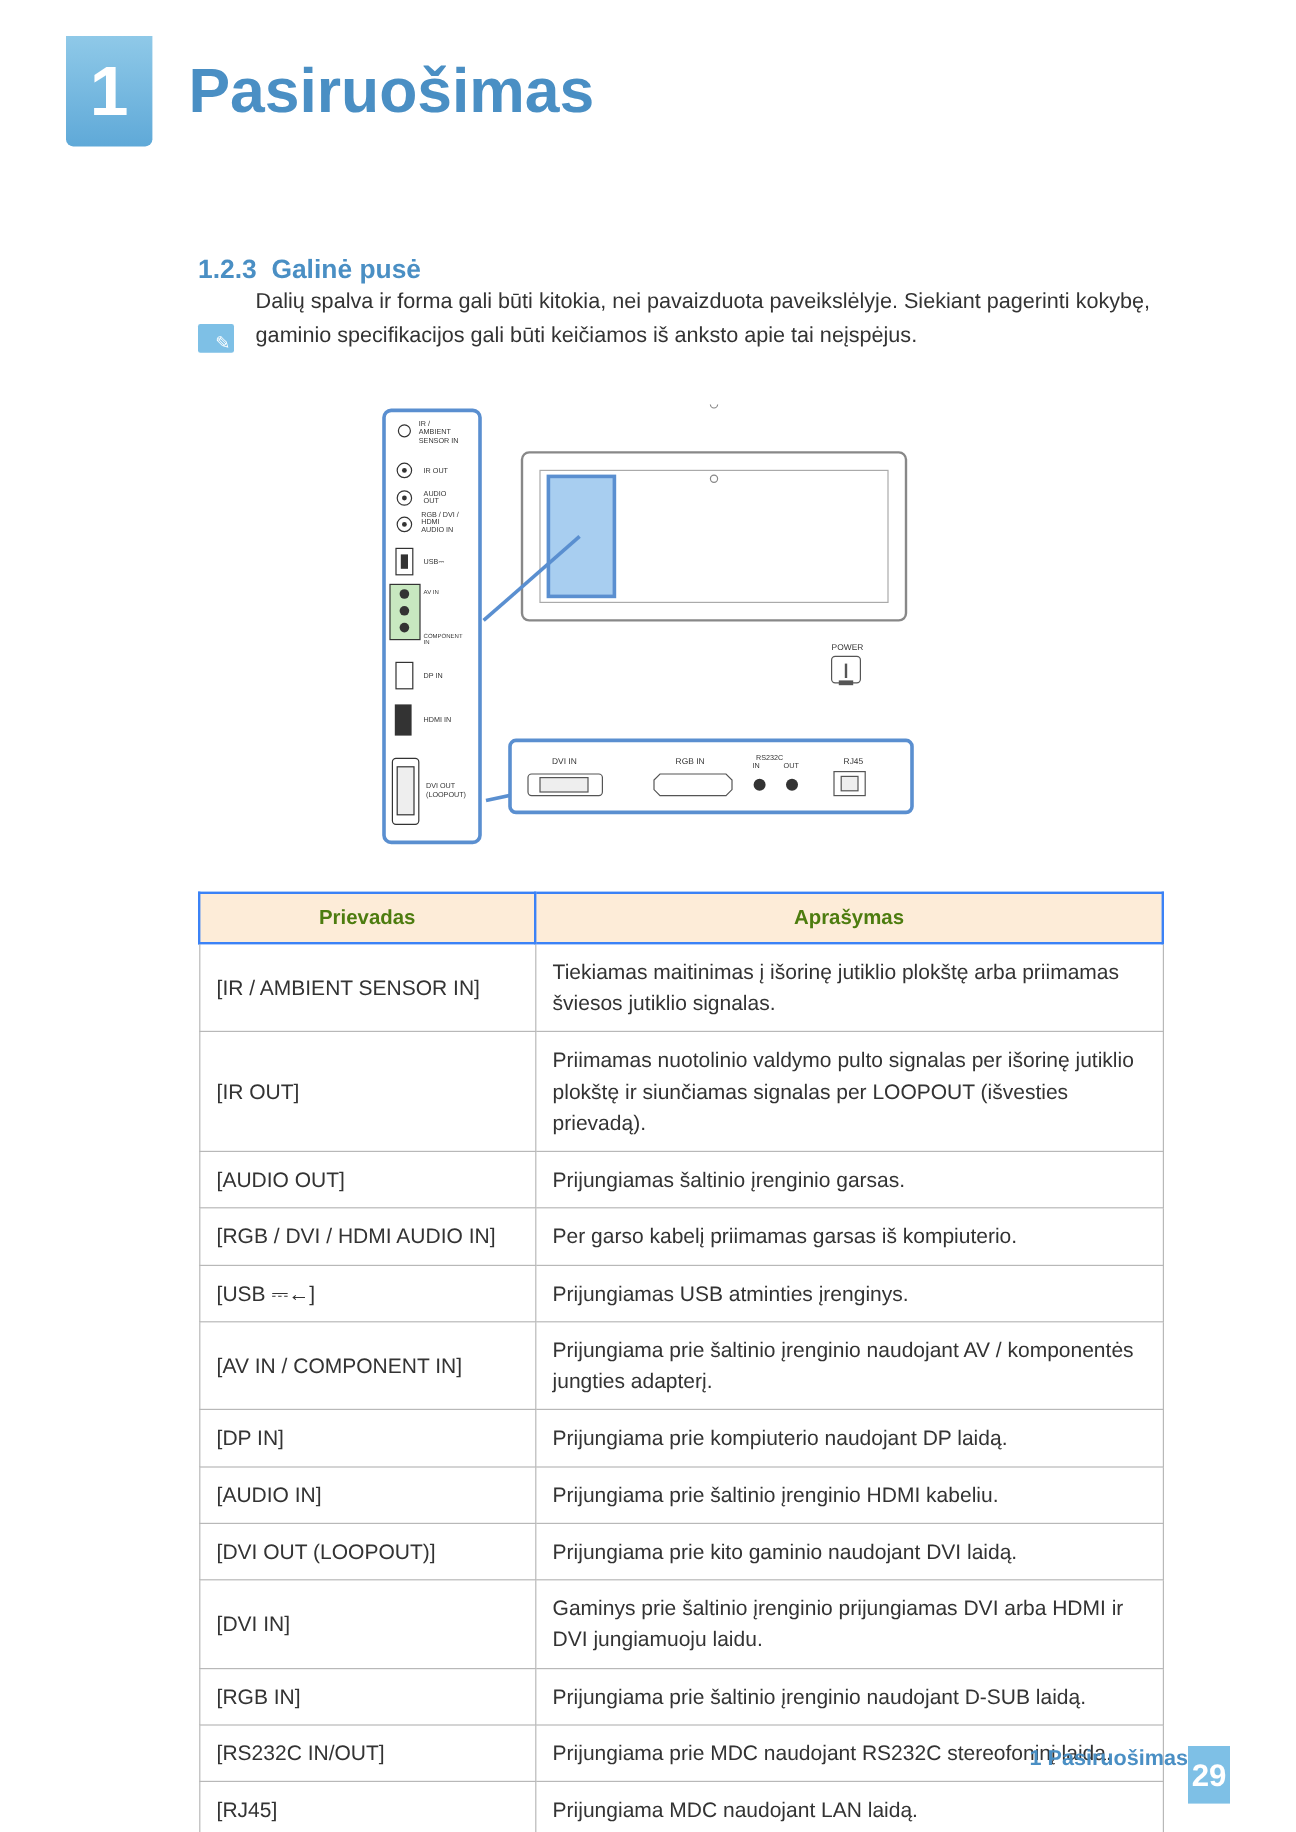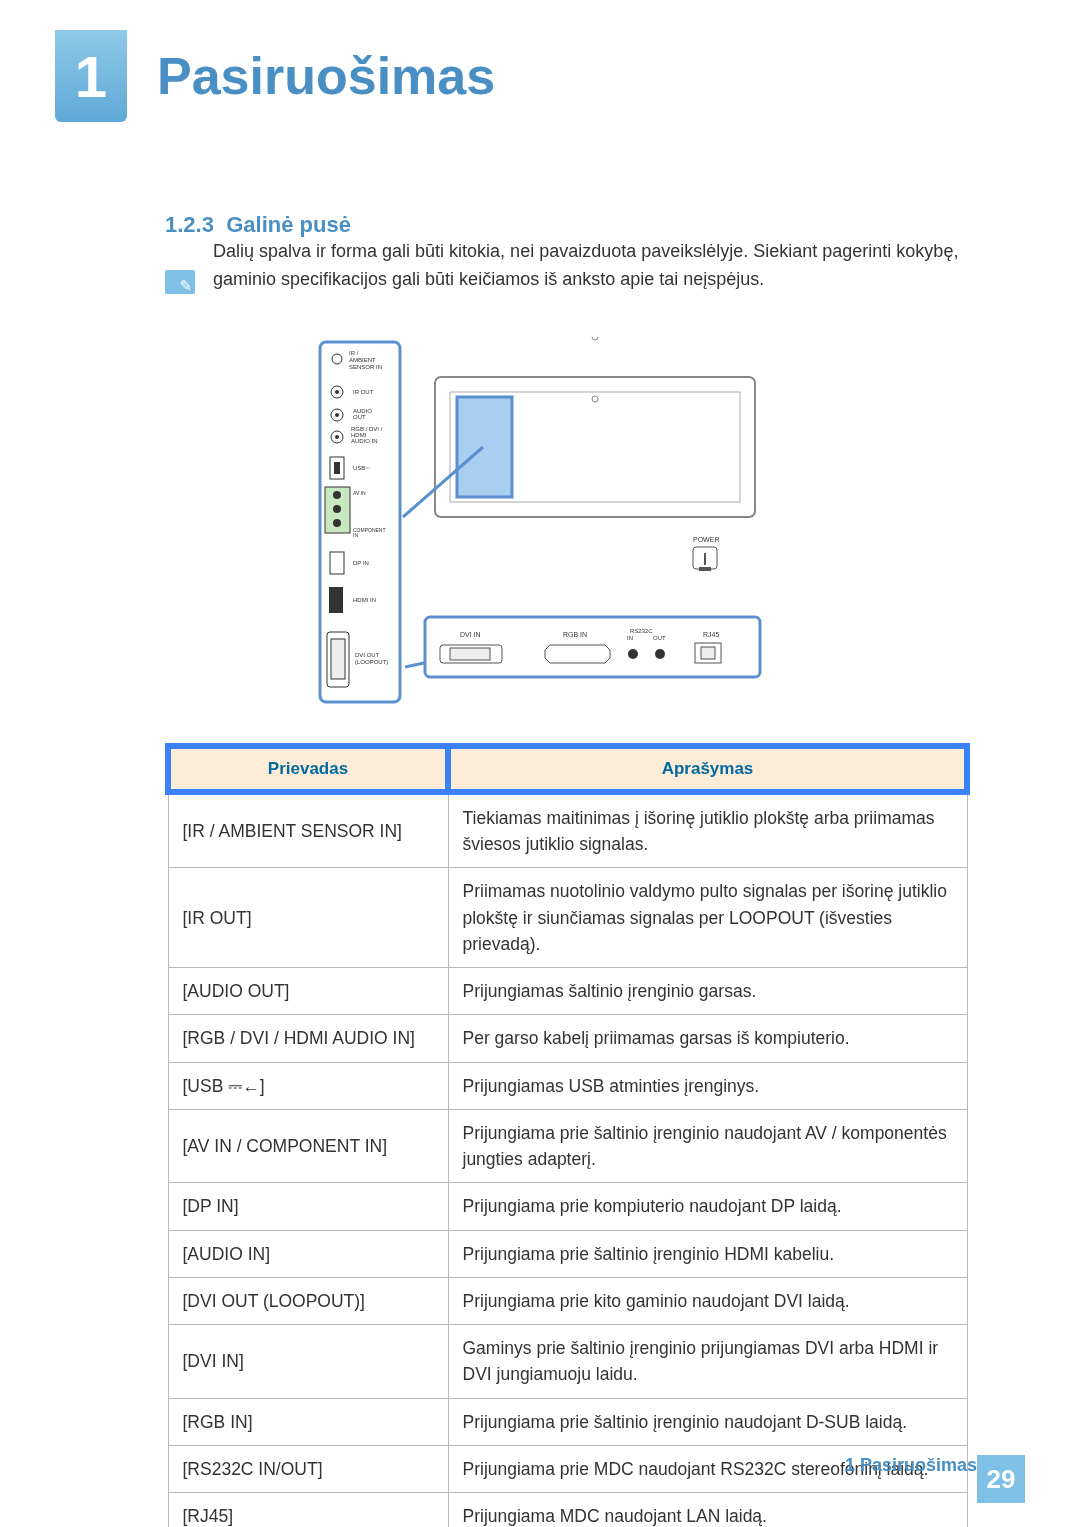--- a/index.html
+++ b/index.html
@@ -77,25 +77,25 @@
     justify-content: center;
     margin-bottom: 36px;
   }
   .ports-table {
     border-collapse: collapse;
     width: calc(100% - 165px);
     margin-left: 110px;
   }
   .ports-table th {
     background: #fdecd8;
-    color: #0369a1;
+    color: #4d7c0f;
     font-weight: bold;
     font-size: 17px;
     padding: 10px 12px;
-    border: 6px solid #3b82f6;
+    border: 2px solid #3b82f6;
     text-align: center;
   }
   .ports-table td {
     border: 1px solid #b8b8b8;
     padding: 10px 14px;
     font-size: 17.5px;
     line-height: 1.5;
     vertical-align: middle;
   }
   .ports-table td:first-child {
@@ -112,21 +112,21 @@
   .footer-text {
     color: #4a8fc4;
     font-size: 18px;
     font-weight: bold;
   }
   .footer-page {
     background: #7ec0e6;
     color: #fff;
     font-size: 26px;
     font-weight: bold;
-    width: 48px;
+    width: 35px;
     height: 48px;
     display: flex;
     align-items: center;
     justify-content: center;
   }
 </style>
 </head>
 <body>
 
 <div class="page">

